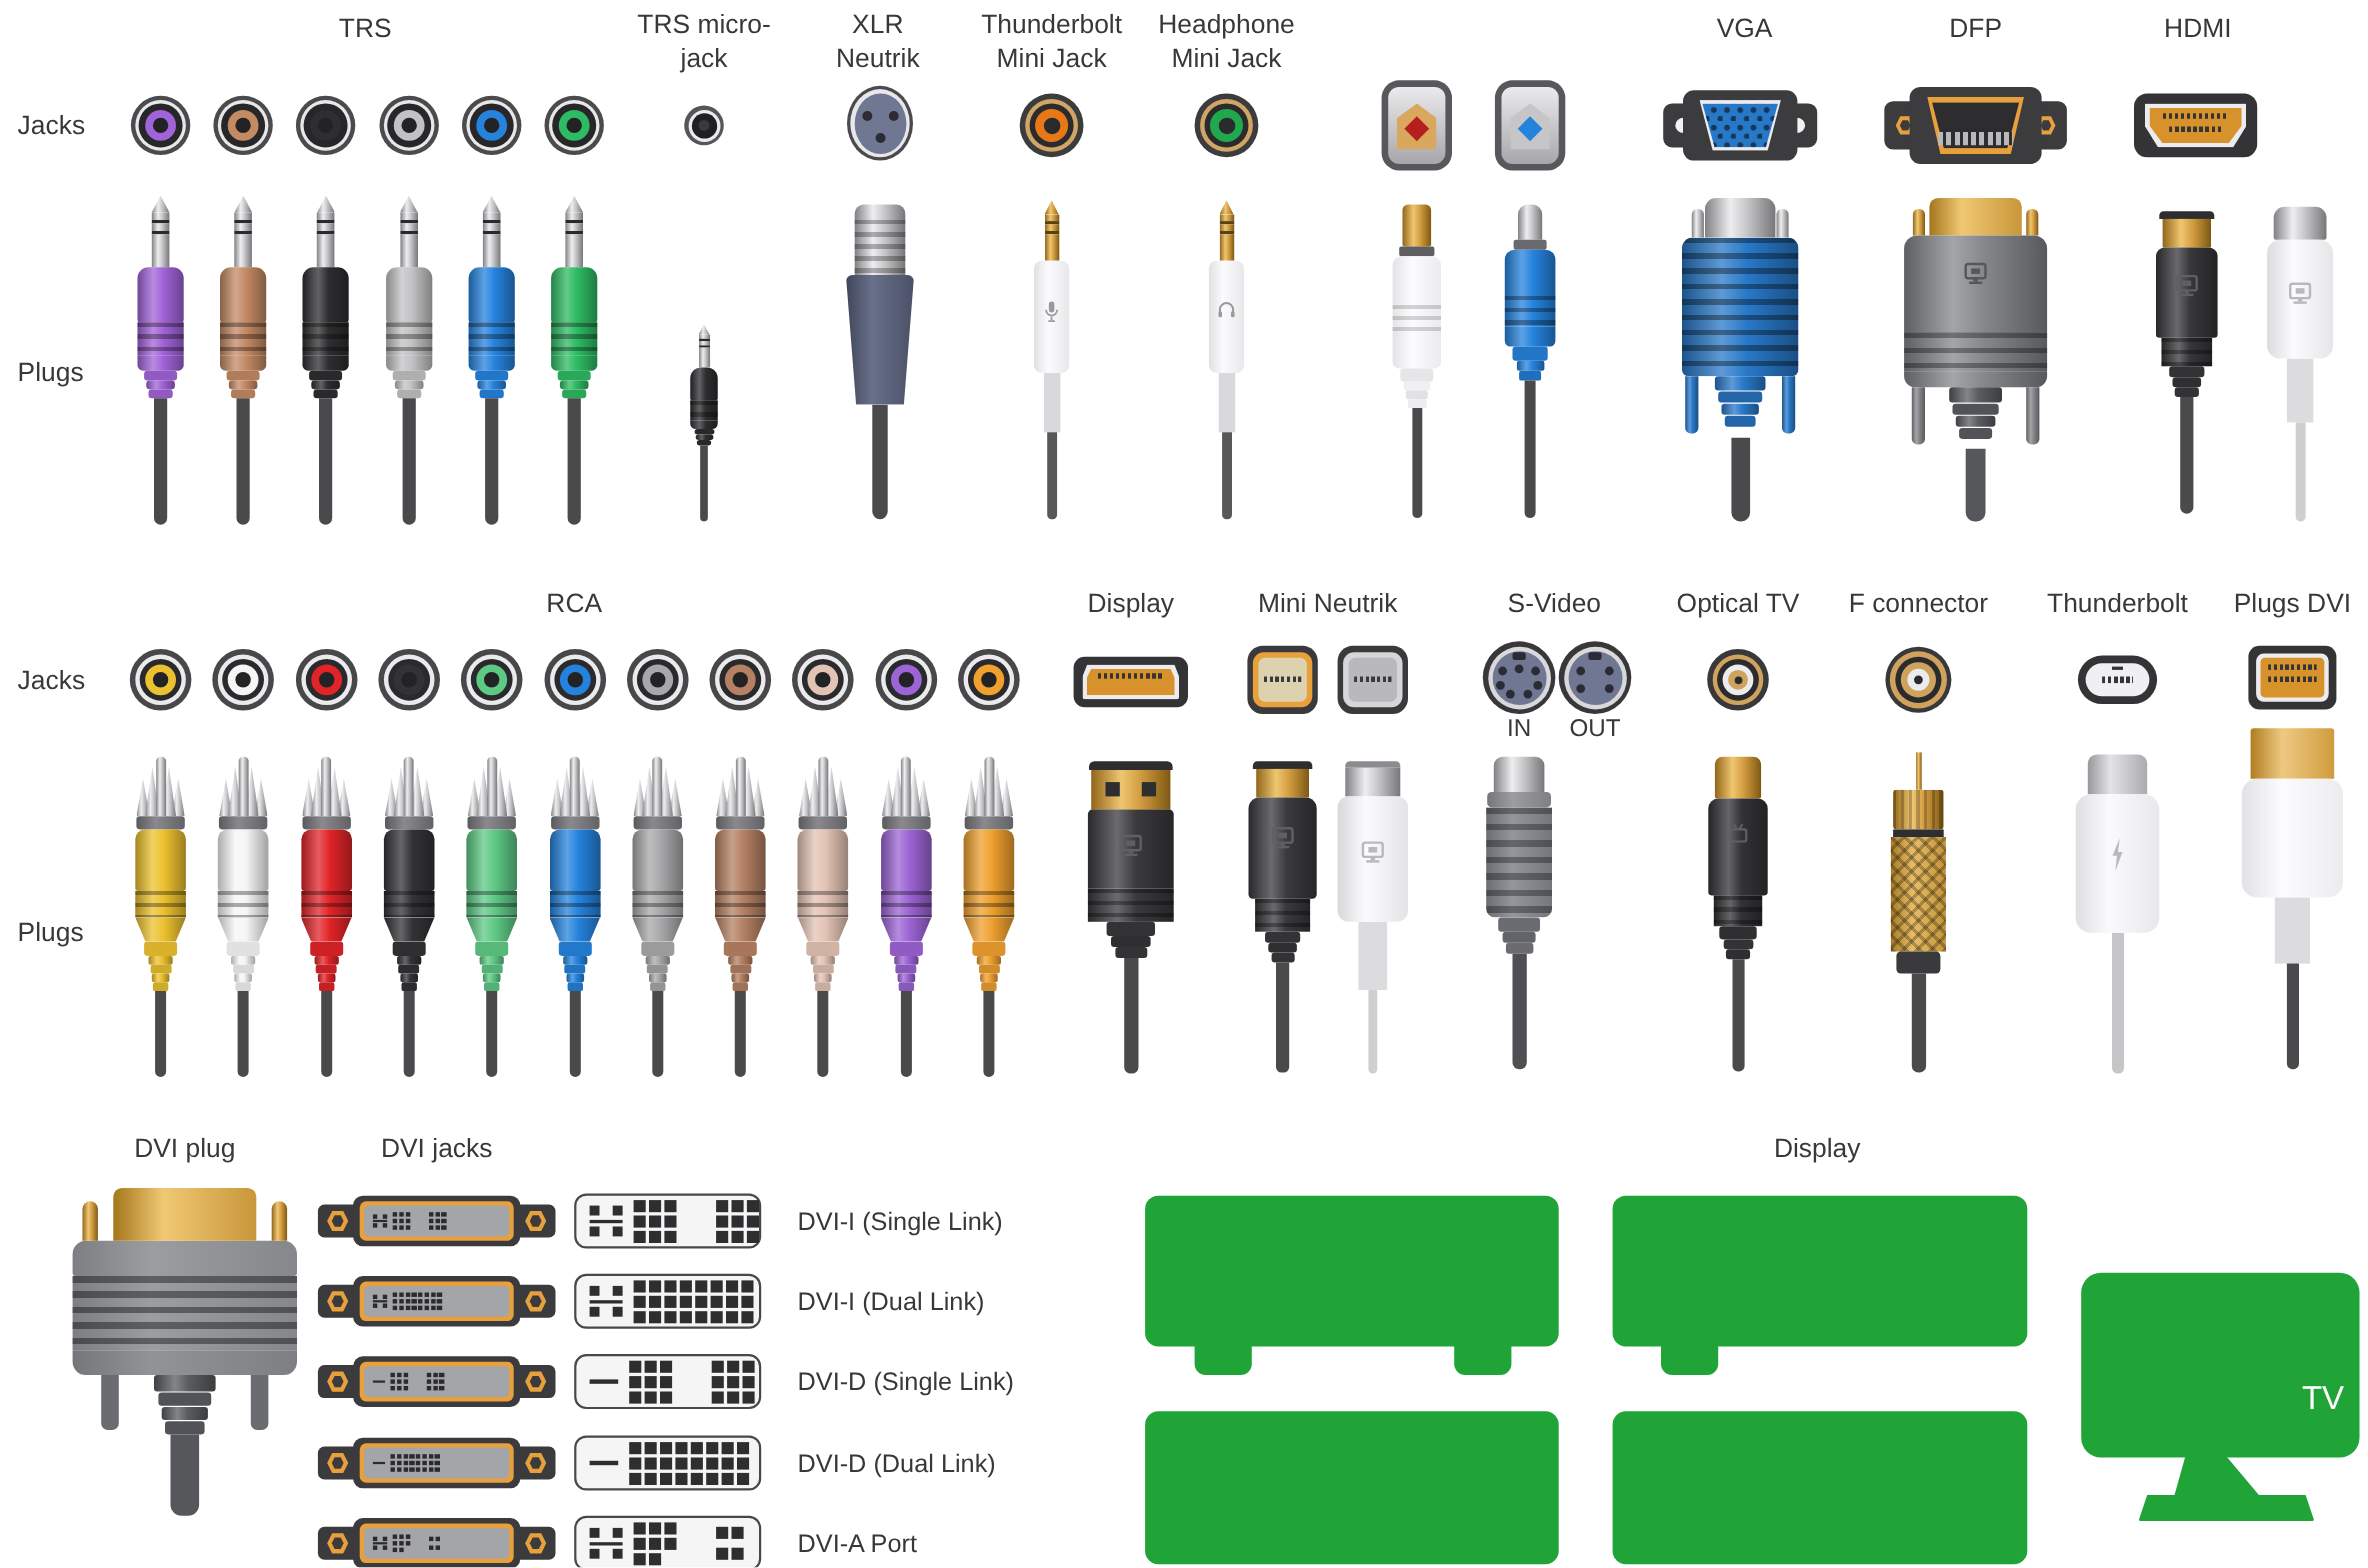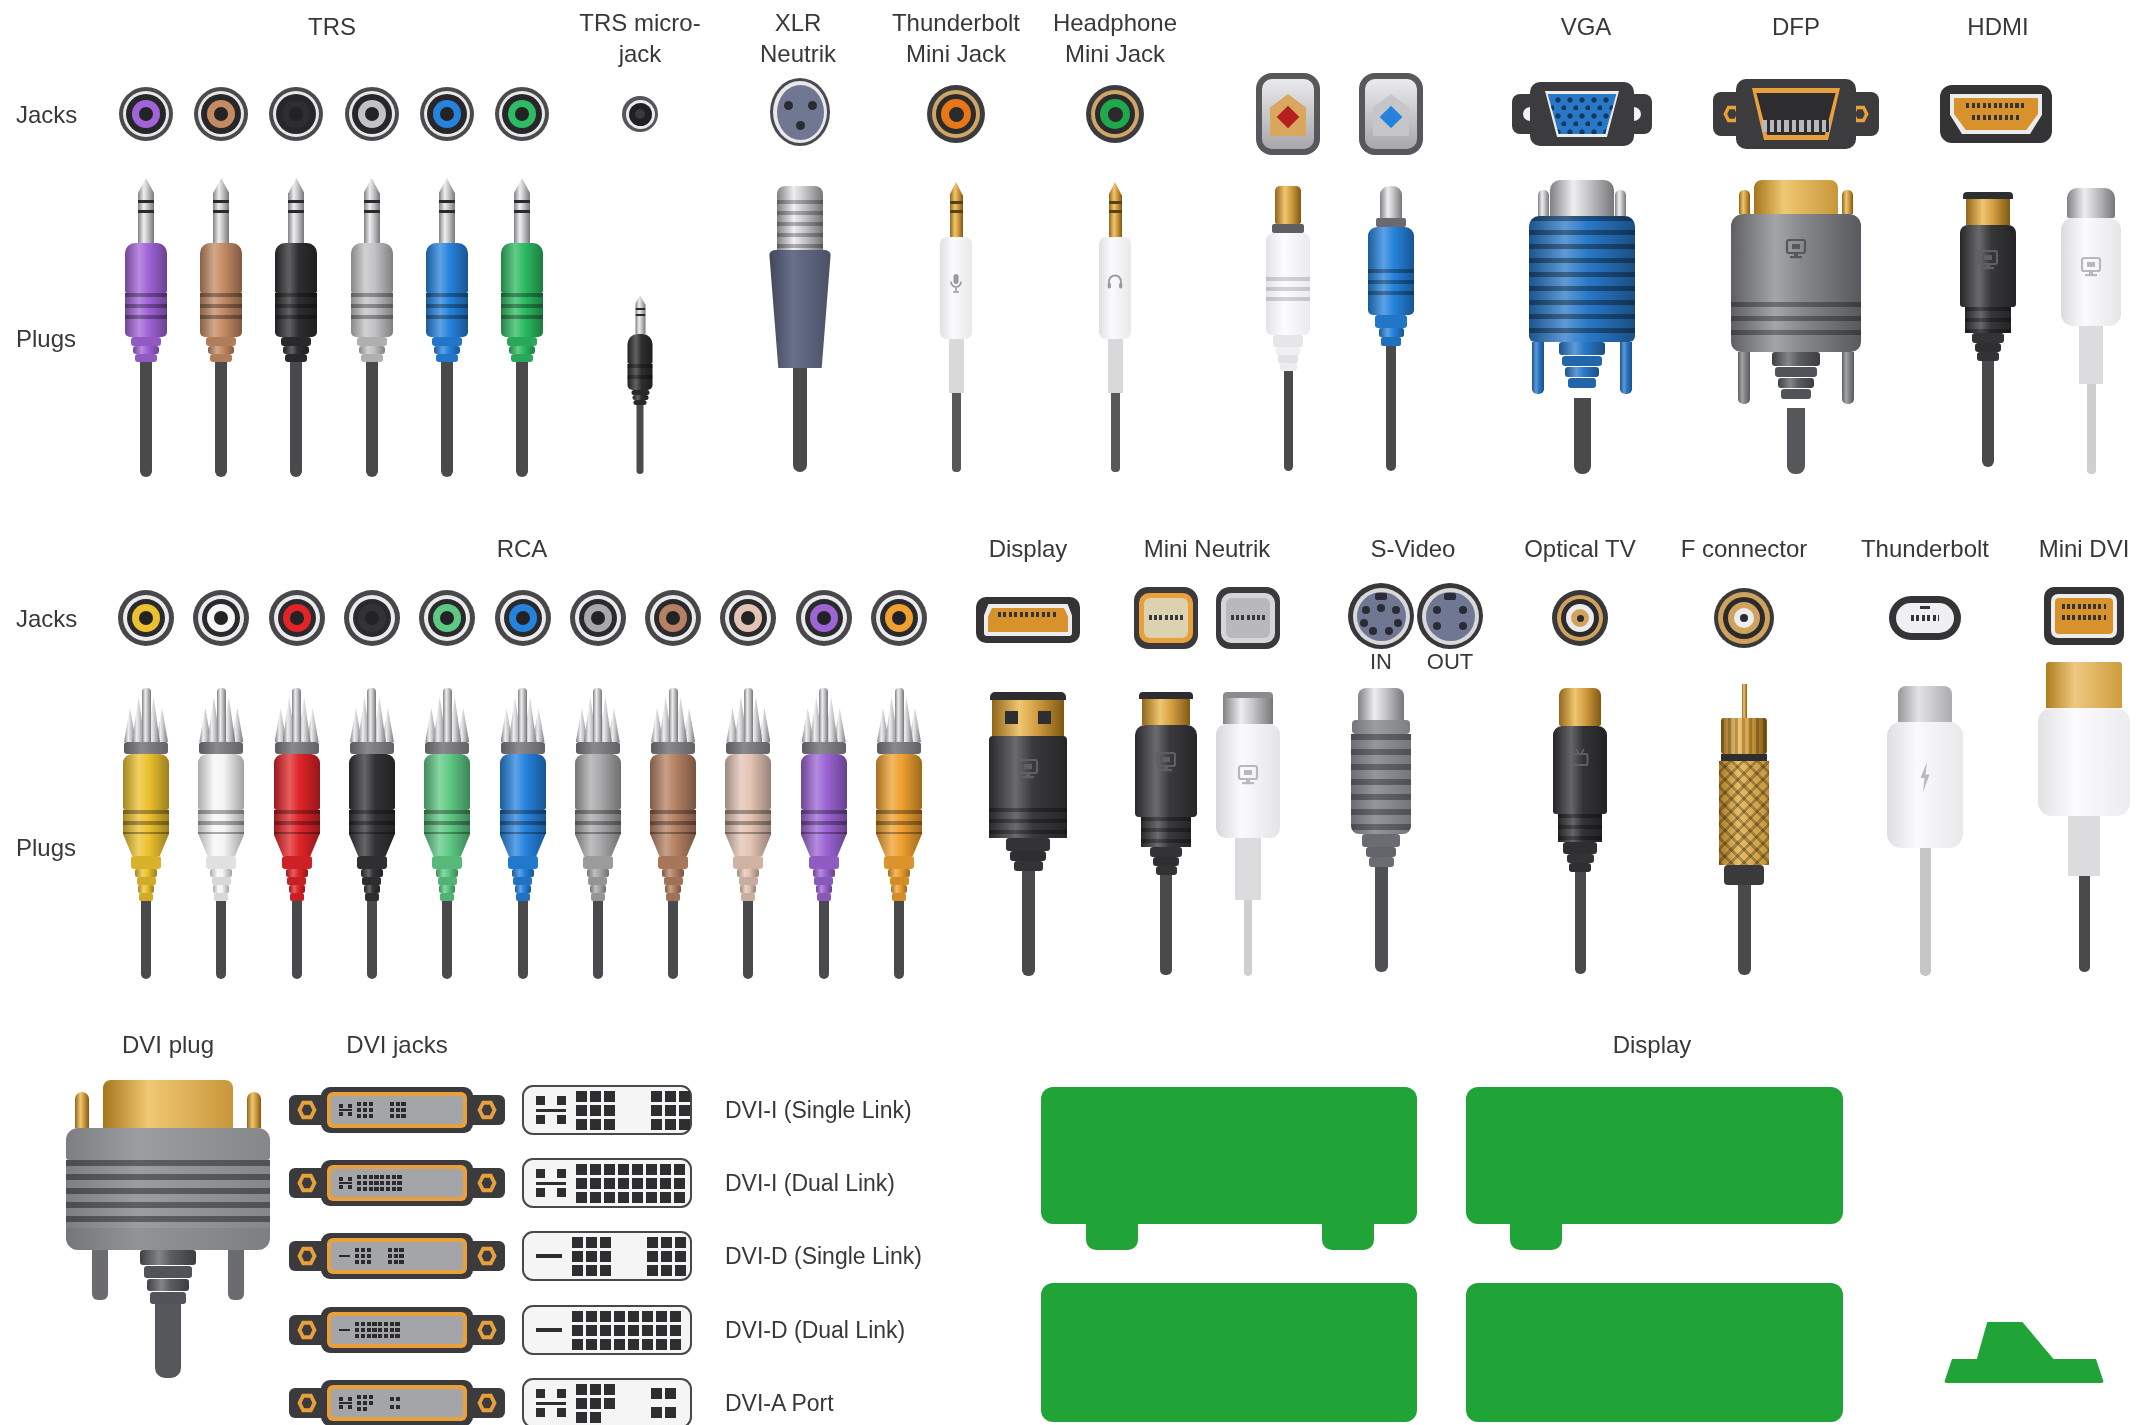--- a/index.html
+++ b/index.html
@@ -38,21 +38,21 @@
   <div class="t tl" style="left:16px;top:100px;width:90px">Jacks</div>
   <div class="t tl" style="left:16px;top:324px;width:90px">Plugs</div>
 
   <div class="t" style="left:462px;top:534px;width:120px">RCA</div>
   <div class="t" style="left:958px;top:534px;width:140px">Display</div>
   <div class="t" style="left:1117px;top:534px;width:180px">Mini Neutrik</div>
   <div class="t" style="left:1343px;top:534px;width:140px">S-Video</div>
   <div class="t" style="left:1500px;top:534px;width:160px">Optical TV</div>
   <div class="t" style="left:1659px;top:534px;width:170px">F connector</div>
   <div class="t" style="left:1835px;top:534px;width:180px">Thunderbolt</div>
-  <div class="t" style="left:2014px;top:534px;width:140px">Mini DVI</div>
+  <div class="t" style="left:2014px;top:534px;width:140px">Plugs DVI</div>
   <div class="t tl" style="left:16px;top:604px;width:90px">Jacks</div>
   <div class="t tl" style="left:16px;top:833px;width:90px">Plugs</div>
   <div class="t" style="left:1341px;top:648px;width:80px;font-size:22px">IN</div>
   <div class="t" style="left:1408px;top:648px;width:84px;font-size:22px">OUT</div>
 
   <div class="t" style="left:68px;top:1030px;width:200px">DVI plug</div>
   <div class="t" style="left:297px;top:1030px;width:200px">DVI jacks</div>
   <div class="t" style="left:1552px;top:1030px;width:200px">Display</div>
   <div class="t t2 tl" style="left:725px;top:1096px;width:340px">DVI-I (Single Link)</div>
   <div class="t t2 tl" style="left:725px;top:1169px;width:340px">DVI-I (Dual Link)</div>
@@ -1232,16 +1232,19 @@
       </div>
     </div>
 
   <div class="dev" style="left: 1041px; top: 1087px; width: 376px; height: 137px; background: rgb(33, 164, 55);"></div>
   <div class="dev" style="left: 1086px; top: 1218px; width: 52px; height: 32px; border-radius: 0px 0px 10px 10px; background: rgb(33, 164, 55);"></div>
   <div class="dev" style="left: 1322px; top: 1218px; width: 52px; height: 32px; border-radius: 0px 0px 10px 10px; background: rgb(33, 164, 55);"></div>
   <div class="dev" style="left: 1466px; top: 1087px; width: 377px; height: 137px; background: rgb(33, 164, 55);"></div>
   <div class="dev" style="left: 1510px; top: 1218px; width: 52px; height: 32px; border-radius: 0px 0px 10px 10px; background: rgb(33, 164, 55);"></div>
   <div class="dev" style="left: 1041px; top: 1283px; width: 376px; height: 139px; background: rgb(33, 164, 55);"></div>
   <div class="dev" style="left: 1466px; top: 1283px; width: 377px; height: 139px; background: rgb(33, 164, 55);"></div>
+  <div class="dev" style="left: 1892px; top: 1157px; width: 253px; height: 168px; border-radius: 18px; background: rgb(33, 164, 55);">
+    <span class="tvlabel">TV</span>
+  </div>
   <div class="dev" style="left: 1976px; top: 1322px; width: 80px; height: 40px; border-radius: 0px; clip-path: polygon(14% 0px, 58% 0px, 100% 100%, 0px 100%); background: rgb(33, 164, 55);"></div>
   <div class="dev" style="left: 1944px; top: 1359px; width: 160px; height: 24px; border-radius: 3px; clip-path: polygon(5% 0px, 95% 0px, 100% 100%, 0px 100%); background: rgb(33, 164, 55);"></div>
 
 </div>
 
 </body></html>

